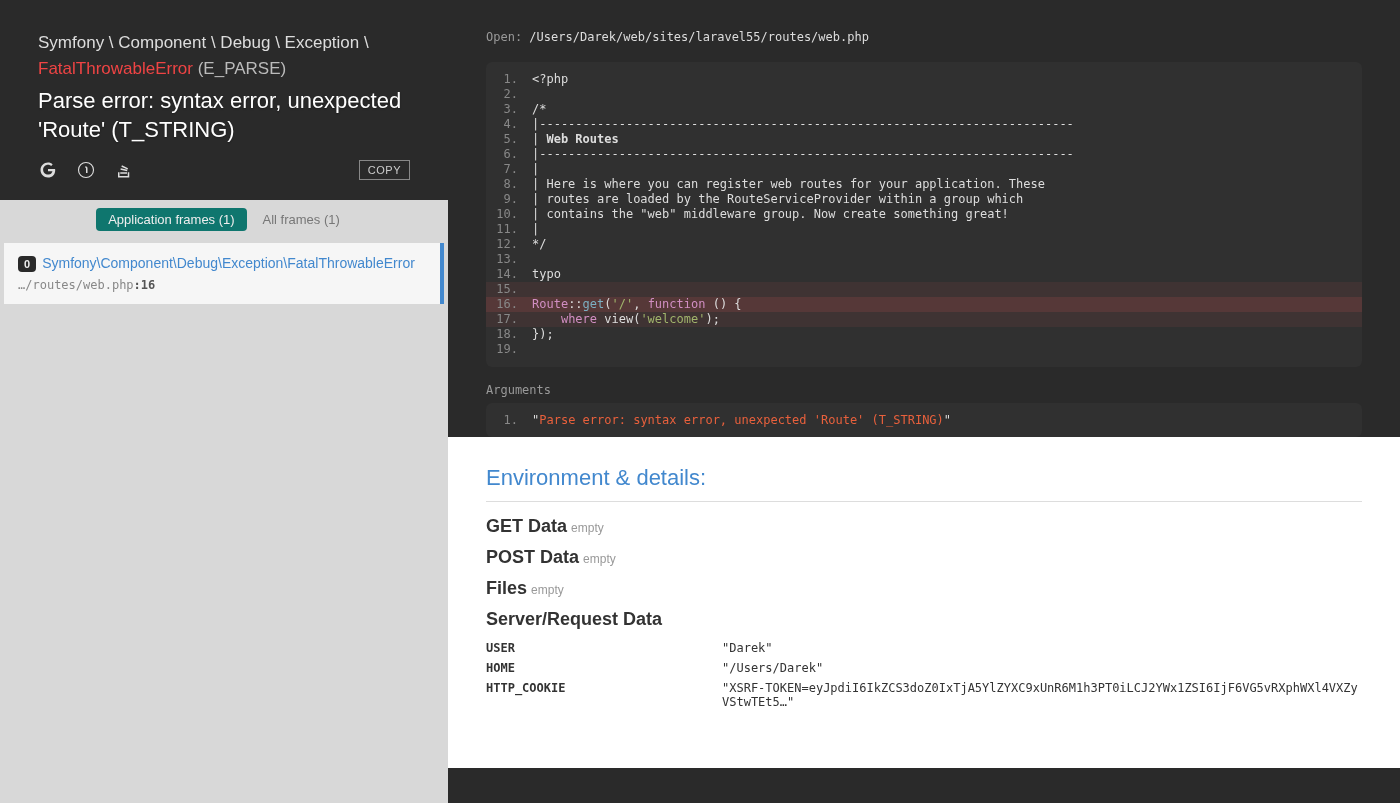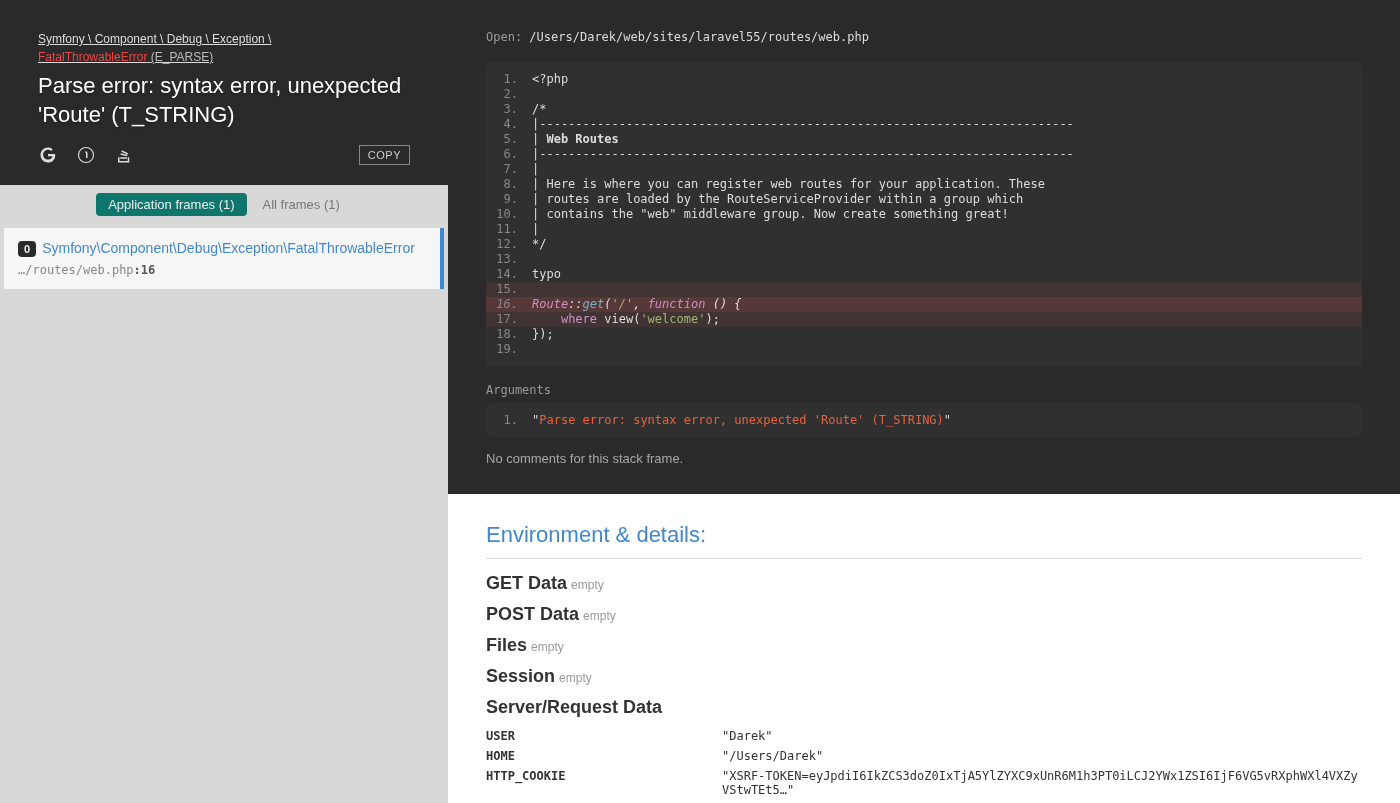--- a/index.html
+++ b/index.html
@@ -9,21 +9,21 @@
   background: #d8d8d8;
   color: #333;
 }
 .container { display: flex; min-height: 100vh; }
 .sidebar { width: 448px; background: #d8d8d8; flex-shrink: 0; }
 .header {
   background: #2a2a2a;
   padding: 30px 38px 20px;
   color: #bbb;
 }
-.breadcrumb { font-size: 12px; line-height: 1.5; color: #ddd; text-decoration: underline; }
+.breadcrumb { font-size: 17px; line-height: 1.5; color: #ddd; }
 .exception-class { color: #ef4444; }
 .exception-code { color: #bbb; }
 .error-title {
   font-size: 22px;
   font-weight: 400;
   color: #fff;
   margin-top: 6px;
   line-height: 1.3;
   text-shadow: 0 1px 2px rgba(0,0,0,0.3);
 }
@@ -110,21 +110,21 @@
 .lineno {
   width: 40px;
   text-align: right;
   color: #888;
   padding-right: 8px;
   flex-shrink: 0;
   user-select: none;
 }
 .code-content { color: #ddd; padding-left: 6px; flex: 1; }
 .code-line.hl-light { background: rgba(200,80,80,0.10); }
-.code-line.hl-dark { background: rgba(200,80,80,0.25); font-style: italic; }
+.code-line.hl-dark { background: rgba(200,80,80,0.25); }
 .tok-kw { color: #D18EC2; }
 .tok-fn { color: #7CAFC2; }
 .tok-str { color: #A1B56C; }
 .tok-punc { color: #ddd; }
 .tok-cls { color: #D18EC2; }
 
 .section-label {
   padding: 16px 38px 6px;
   font-family: Menlo, Consolas, monospace;
   font-size: 12px;
@@ -235,30 +235,28 @@
       </div>
 
     <div class="section-label">Arguments</div>
     <div class="args-block" id="args-block">
         <div class="arg-line">
           <span class="lineno">1.</span>
           <span class="code-content"><span>"</span><span class="arg-val">Parse error: syntax error, unexpected 'Route' (T_STRING)</span><span>"</span></span>
         </div>
       </div>
 
-    <div class="no-comments">No comments for this stack frame.</div>
 
     <div class="details">
       <h2>Environment &amp; details:</h2>
       <hr>
       <div id="detail-groups">
           <div class="detail-group"><h3>GET Data</h3><span class="empty-tag">empty</span></div>
           <div class="detail-group"><h3>POST Data</h3><span class="empty-tag">empty</span></div>
           <div class="detail-group"><h3>Files</h3><span class="empty-tag">empty</span></div>
-          <div class="detail-group"><h3>Session</h3><span class="empty-tag">empty</span></div>
           <div class="detail-group"><h3>Server/Request Data</h3><div class="kv-table">
               <div class="kv-row">
                 <div class="kv-key">USER</div>
                 <div class="kv-val">"Darek"</div>
               </div>
               <div class="kv-row">
                 <div class="kv-key">HOME</div>
                 <div class="kv-val">"/Users/Darek"</div>
               </div>
               <div class="kv-row">

